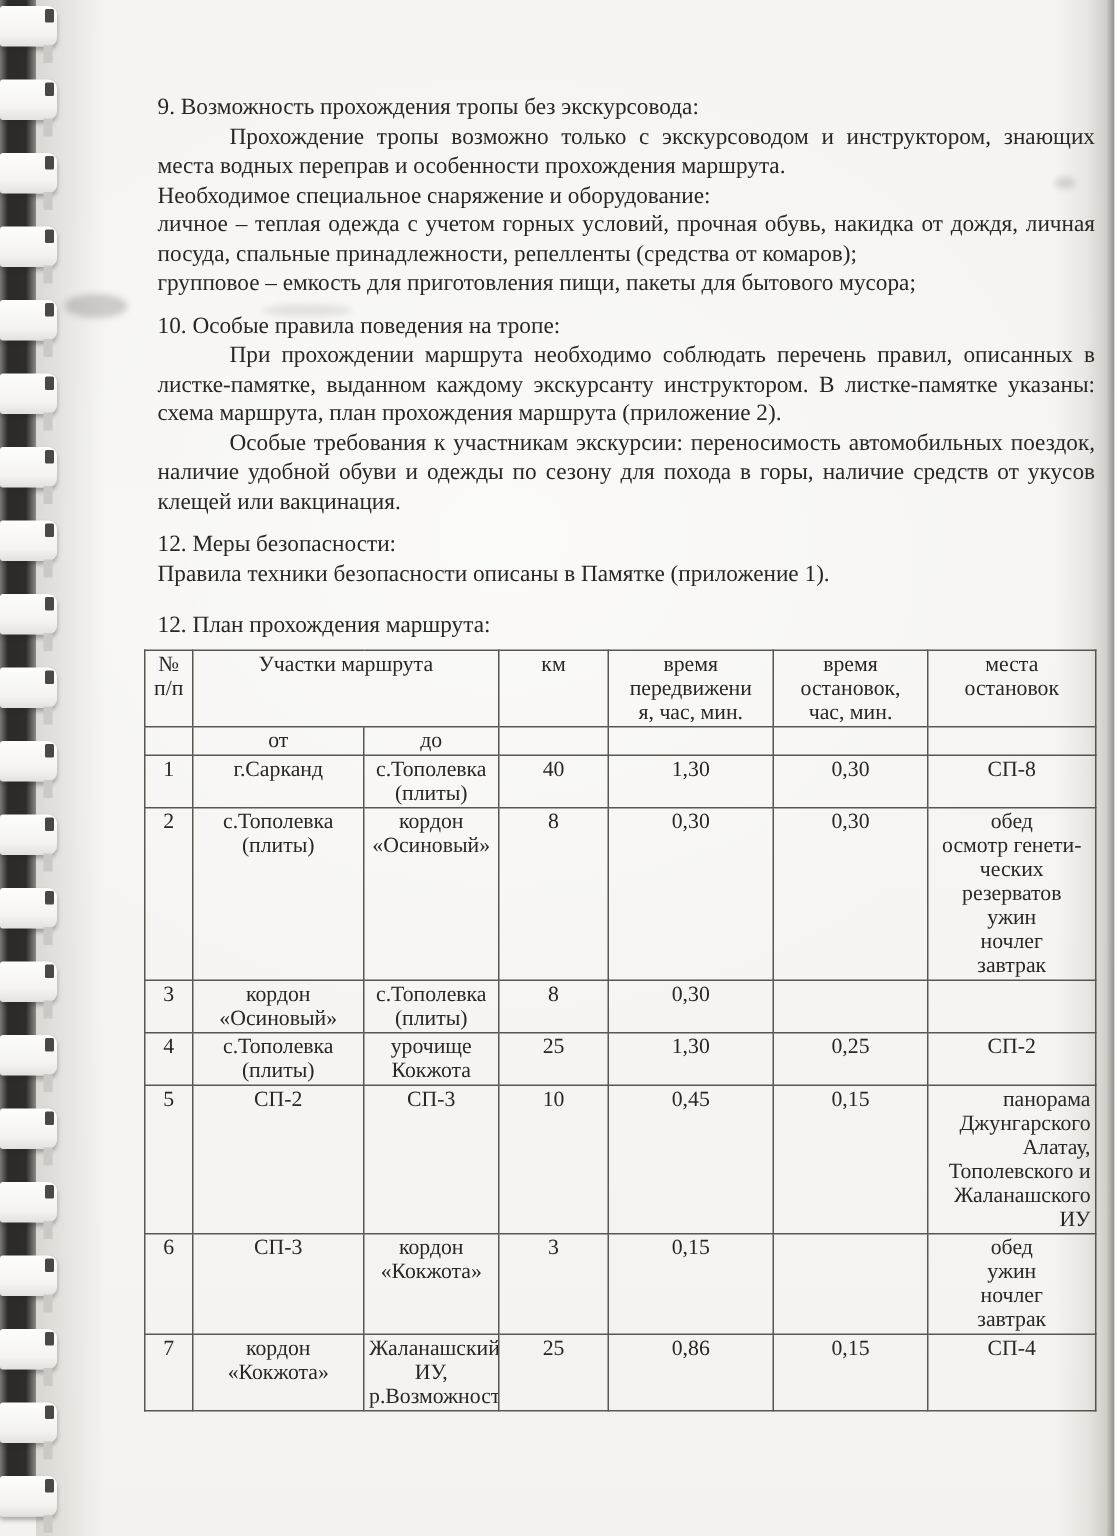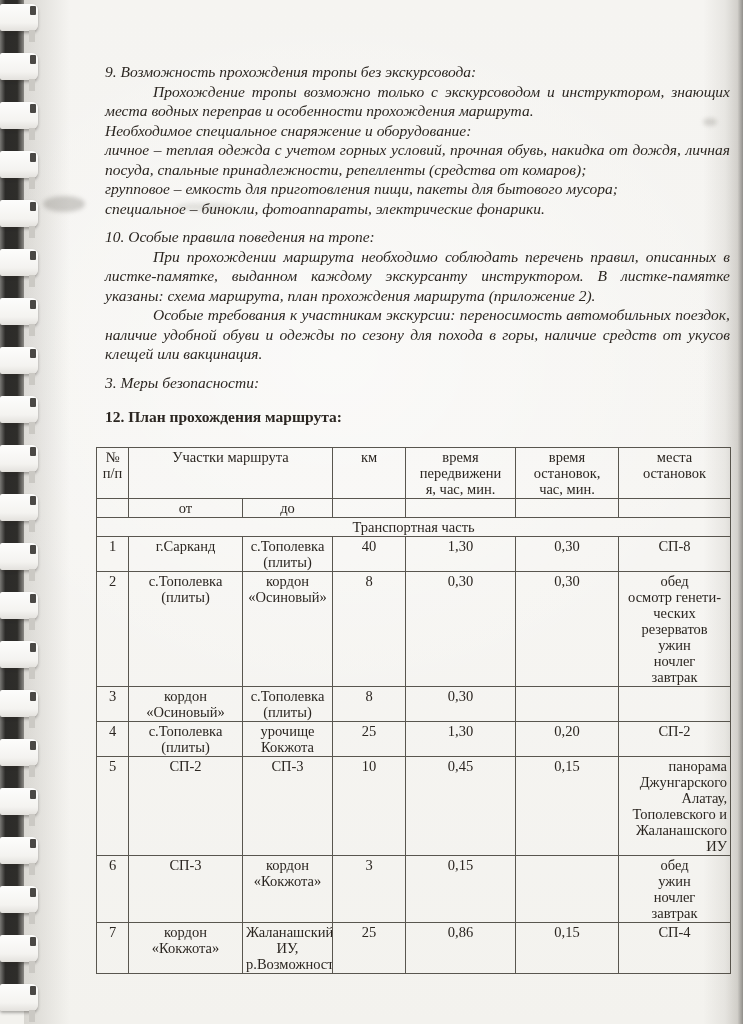--- a/index.html
+++ b/index.html
@@ -49,24 +49,24 @@
   .smudge-2{ left:175px; top:203px; width:60px; height:8px;  background:rgba(130,126,118,.18); }
   .smudge-3{ left:703px; top:118px; width:14px; height:8px;  background:rgba(120,116,108,.25); }
   
   .content{
     position:absolute; left:96px; top:0; width:634px;
     padding-top:62px; font-size:15.5px; line-height:19.5px;
   }
   .textblock{ padding-left:9px; }
   .section{ margin-top:9px; }
   .section:first-child{ margin-top:0; }
-  .section p{ text-align:justify;font-style:italic; }
+  .section p{ text-align:justify; }
   .section p.indent{ text-indent:48px; }
   
-  .s12-title{ margin-top:15px; margin-bottom:20px;font-weight:bold; }
+  .s12-title{ margin-top:15px; margin-bottom:6px; }
   table{
     width:634px; border-collapse:collapse; table-layout:fixed;
     font-size:14.5px; line-height:16px;
   }
   td,th{
     border:1px solid #59564f; vertical-align:top; text-align:center;
     padding:1px 3px; font-weight:normal; white-space:pre-line; overflow:hidden;
   }
   tr.group-row td{ height:18px; }
   td.left{ text-align:right; }
@@ -110,31 +110,31 @@
 
   <div class="content">
     <div class="textblock">
 
       <div class="section">
         <p>9. Возможность прохождения тропы без экскурсовода:</p>
         <p class="indent">Прохождение тропы возможно только с экскурсоводом и инструктором, знающих места водных переправ и особенности прохождения маршрута.</p>
         <p>Необходимое специальное снаряжение и оборудование:</p>
         <p>личное – теплая одежда с учетом горных условий, прочная обувь, накидка от дождя, личная посуда, спальные принадлежности, репелленты (средства от комаров);</p>
         <p>групповое – емкость для приготовления пищи, пакеты для бытового мусора;</p>
-        <p>специальное – бинокли, фотоаппараты, электрические фонарики.</p>
       </div>
 
       <div class="section">
         <p>10. Особые правила поведения на тропе:</p>
         <p class="indent">При прохождении маршрута необходимо соблюдать перечень правил, описанных в листке-памятке, выданном каждому экскурсанту инструктором. В листке-памятке указаны: схема маршрута, план прохождения маршрута (приложение 2).</p>
         <p class="indent">Особые требования к участникам экскурсии: переносимость автомобильных поездок, наличие удобной обуви и одежды по сезону для похода в горы, наличие средств от укусов клещей или вакцинация.</p>
       </div>
 
       <div class="section">
-        <p>3. Меры безопасности:</p>
+        <p>12. Меры безопасности:</p>
+        <p>Правила техники безопасности описаны в Памятке (приложение 1).</p>
       </div>
 
       <p class="s12-title">12. План прохождения маршрута:</p>
     </div>
 
     <table>
       <colgroup>
         <col style="width:32px">
           <col style="width:114px">
           <col style="width:90px">
@@ -162,23 +162,20 @@
           <td></td>
           <td>от</td>
           <td>до</td>
           <td></td>
           <td></td>
           <td></td>
           <td></td>
         </tr>
       </thead>
       <tbody>
-        <tr class="group-row">
-          <td colspan="7">Транспортная часть</td>
-        </tr>
       <tr>
             <td>1</td>
             <td>г.Сарканд</td>
             <td>с.Тополевка
 (плиты)</td>
             <td>40</td>
             <td>1,30</td>
             <td>0,30</td>
             <td>СП-8</td>
           </tr>
@@ -211,21 +208,21 @@
             <td></td>
           </tr>
           <tr>
             <td>4</td>
             <td>с.Тополевка
 (плиты)</td>
             <td>урочище
 Кокжота</td>
             <td>25</td>
             <td>1,30</td>
-            <td>0,20</td>
+            <td>0,25</td>
             <td>СП-2</td>
           </tr>
           <tr>
             <td>5</td>
             <td>СП-2</td>
             <td>СП-3</td>
             <td>10</td>
             <td>0,45</td>
             <td>0,15</td>
             <td class="left">панорама

